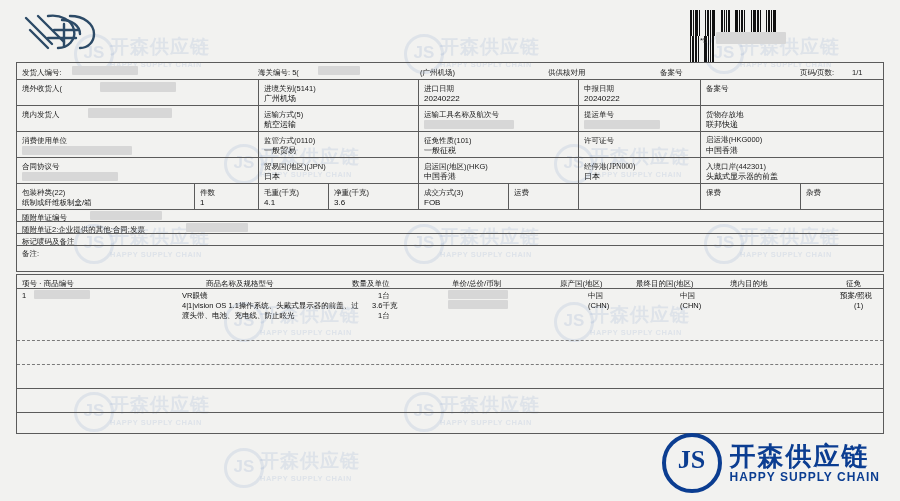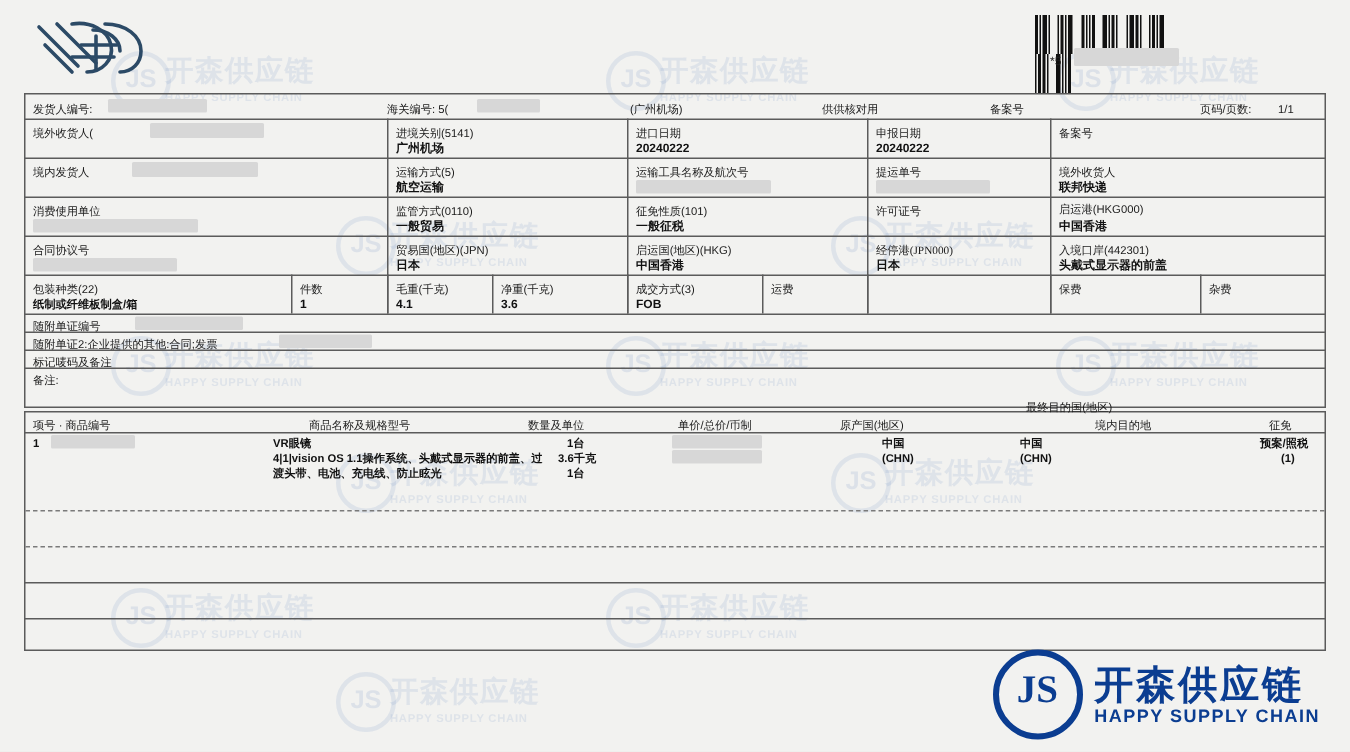--- a/index.html
+++ b/index.html
@@ -132,21 +132,20 @@
     white-space: nowrap;
     line-height: 9px;
   }
   .val {
     position: absolute;
     font-family: "Liberation Sans", sans-serif;
     font-size: 8px;
     color: #111;
     white-space: nowrap;
     line-height: 10px;
-    font-weight: bold;
   }
   .val-sm {
     font-size: 7.5px;
   }
   .pagecount {
     position: absolute;
     font-size: 7.5px;
     color: #1a1a1a;
   }
   
@@ -343,21 +342,21 @@
   <div class="lbl" style="left:706px; top:84px;">备案号</div>
 
   <div class="lbl" style="left:22px; top:110px;">境内发货人</div>
   <div class="redact" style="left:88px; top:108px; width:84px; height:10px;"></div>
   <div class="lbl" style="left:264px; top:110px;">运输方式(5)</div>
   <div class="val" style="left:264px; top:120px;">航空运输</div>
   <div class="lbl" style="left:424px; top:110px;">运输工具名称及航次号</div>
   <div class="redact" style="left:424px; top:120px; width:90px; height:9px;"></div>
   <div class="lbl" style="left:584px; top:110px;">提运单号</div>
   <div class="redact" style="left:584px; top:120px; width:76px; height:9px;"></div>
-  <div class="lbl" style="left:706px; top:110px;">境外收货人</div>
+  <div class="lbl" style="left:706px; top:110px;">货物存放地</div>
   <div class="val" style="left:706px; top:120px;">联邦快递</div>
 
   <div class="lbl" style="left:22px; top:136px;">消费使用单位</div>
   <div class="redact" style="left:22px; top:146px; width:110px; height:9px;"></div>
   <div class="lbl" style="left:264px; top:136px;">监管方式(0110)</div>
   <div class="val" style="left:264px; top:146px;">一般贸易</div>
   <div class="lbl" style="left:424px; top:136px;">征免性质(101)</div>
   <div class="val" style="left:424px; top:146px;">一般征税</div>
   <div class="lbl" style="left:584px; top:136px;">许可证号</div>
   <div class="lbl" style="left:706px; top:135px;">启运港(HKG000)</div>
@@ -400,21 +399,21 @@
   <div class="dline" style="left:17px; top:340px; width:866px;"></div>
   <div class="dline" style="left:17px; top:364px; width:866px;"></div>
   <div class="hline" style="left:16px; top:388px; width:868px;"></div>
   <div class="hline" style="left:16px; top:412px; width:868px;"></div>
 
   <div class="lbl" style="left:22px; top:279px;">项号 · 商品编号</div>
   <div class="lbl" style="left:182px; top:279px;margin-left:24px;">商品名称及规格型号</div>
   <div class="lbl" style="left:352px; top:279px;">数量及单位</div>
   <div class="lbl" style="left:452px; top:279px;">单价/总价/币制</div>
   <div class="lbl" style="left:560px; top:279px;">原产国(地区)</div>
-  <div class="lbl" style="left:636px; top:267px;margin-left:48px;">最终目的国(地区)</div>
+  <div class="lbl" style="left:636px; top:279px;">最终目的国(地区)</div>
   <div class="lbl" style="left:730px; top:279px;">境内目的地</div>
   <div class="lbl" style="left:846px; top:279px;">征免</div>
 
   <div class="val val-sm" style="left:22px; top:291px;">1</div>
   <div class="redact" style="left:34px; top:290px; width:56px; height:9px;"></div>
   <div class="val val-sm" style="left:182px; top:291px;">VR眼镜</div>
   <div class="val val-sm" style="left:182px; top:301px;">4|1|vision OS 1.1操作系统、头戴式显示器的前盖、过</div>
   <div class="val val-sm" style="left:182px; top:311px;">渡头带、电池、充电线、防止眩光</div>
   <div class="val val-sm" style="left:378px; top:291px;">1台</div>
   <div class="val val-sm" style="left:372px; top:301px;">3.6千克</div>

